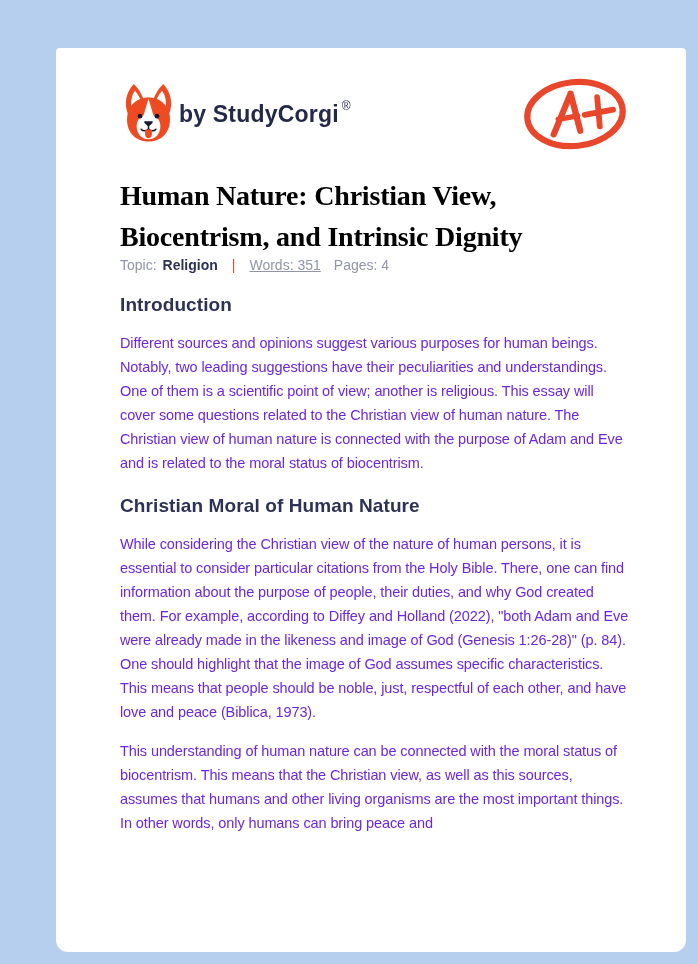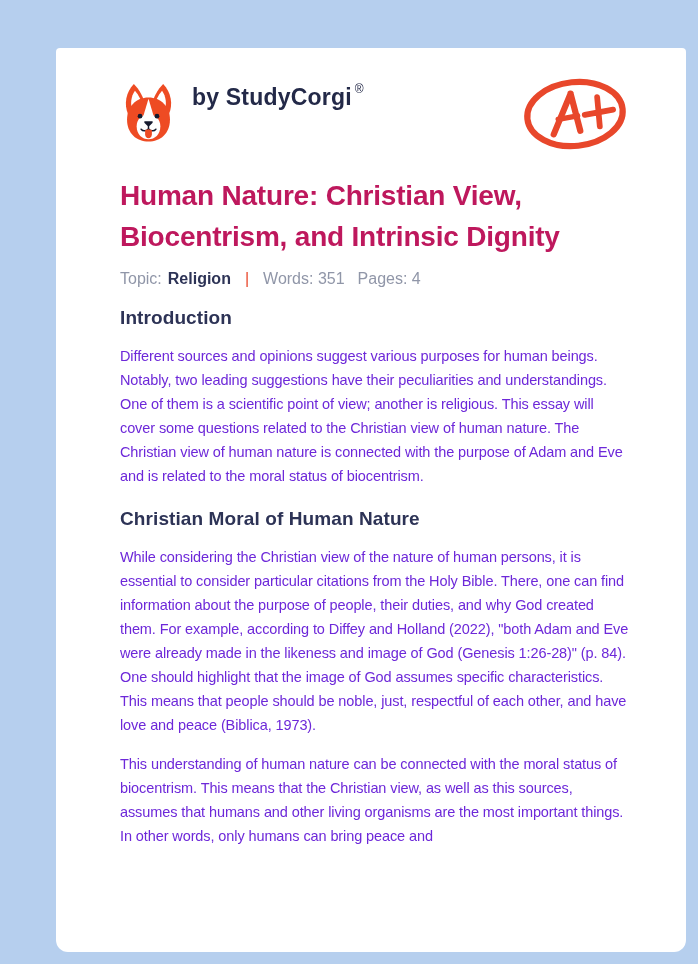--- a/index.html
+++ b/index.html
@@ -16,40 +16,40 @@
     width: 630px; height: 904px;
     background: #ffffff;
     border-radius: 4px 4px 12px 12px;
     padding: 25px 56px 0 64px;
     overflow: hidden;
   }
   .header-row {
     display: flex; align-items: center; justify-content: space-between;
     margin-top: 2px; height: 78px;
   }
-  .brand { display: flex; align-items: flex-start; gap: 15px; cursor: pointer; }
+  .brand { display: flex; align-items: center; gap: 2px; cursor: pointer; }
   .corgi-svg { width: 57px; height: 61px; display: block; }
   .brand-text {
     font-size: 23px; font-weight: 700; color: #232948; letter-spacing: 0.2px;
     white-space: nowrap;
   }
   .brand-text sup { font-size: 12px; font-weight: 400; position: relative; top: -3px; margin-left: 3px; }
   .aplus-svg { width: 110px; height: 78px; display: block; }
   .doc-title {
     margin: 22px 0 0; font-size: 28px; line-height: 41px;
-    font-weight: 700; color: #be185d; letter-spacing: -0.2px;
+    font-weight: 700; color: #000000; letter-spacing: -0.2px; font-family: Liberation Serif, serif;
   }
   .meta {
-    margin-top: 13px; font-size: 16px; color: #9096a8;
+    font-size: 14px; color: #9096a8;
     display: flex; align-items: center; line-height: 17px;
   }
   .meta .topic-label { margin-right: 6px; }
   .meta .topic-value { color: #2d3356; font-weight: 600; cursor: pointer; }
   .meta .sep { color: #e8472b; margin: 0 14px; }
-  .meta .words { margin-right: 13px; }
+  .meta .words { margin-right: 13px; text-decoration: underline; }
   h2.section-heading {
     margin: 20px 0 0; font-size: 19px; line-height: 22px;
     font-weight: 700; color: #2d3356; letter-spacing: 0.1px;
   }
   p.section-body {
     margin: 15px 0 0; font-size: 14.5px; line-height: 24px;
     color: #6d28d9; letter-spacing: -0.1px;
   }
 </style>
 </head>

